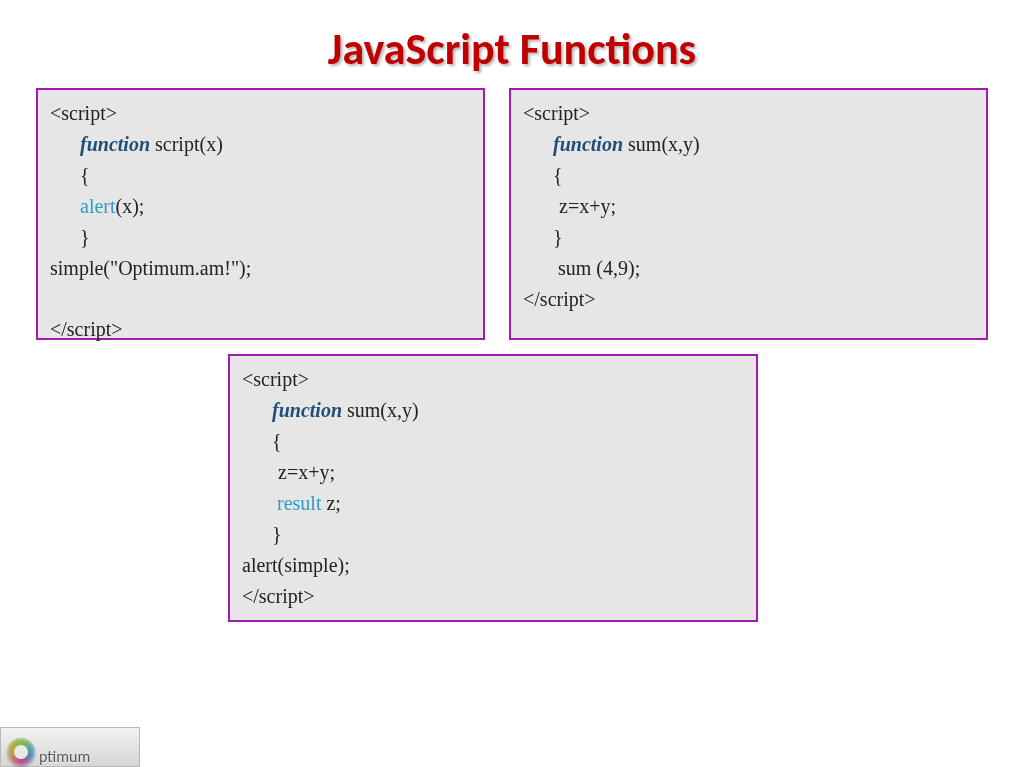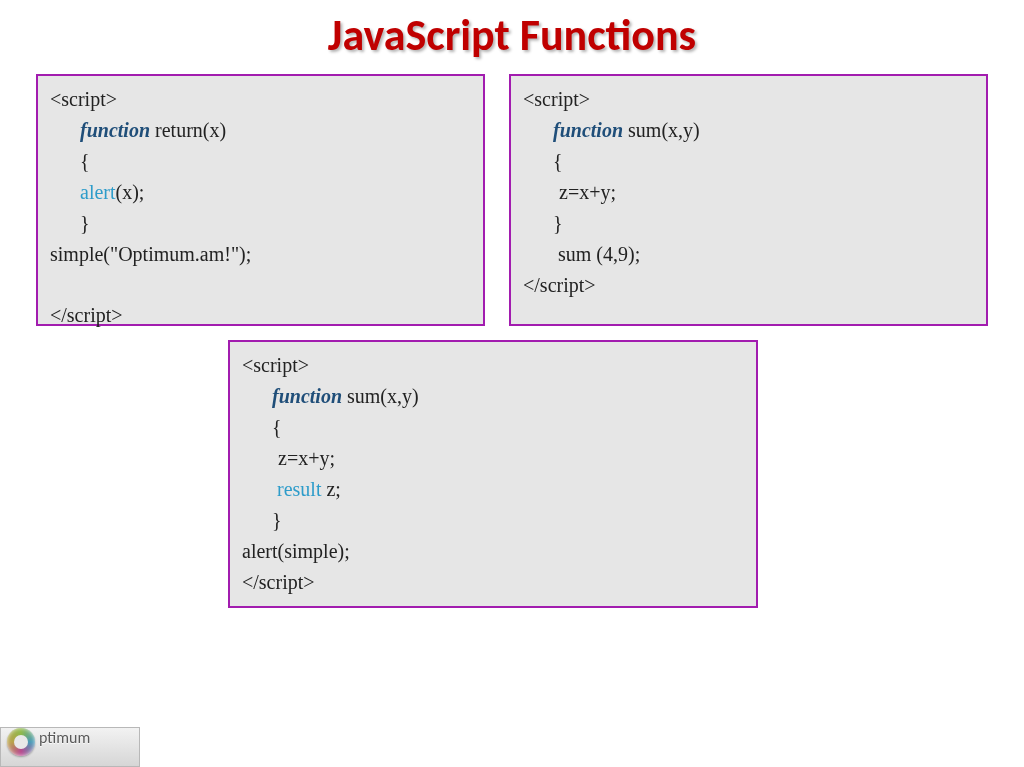--- a/index.html
+++ b/index.html
@@ -14,21 +14,21 @@
       font-family: "Segoe UI", Calibri, Arial, sans-serif;
       position: relative;
       overflow: hidden;
     }
     .title {
       text-align: center;
       font-size: 44px;
       font-weight: bold;
       color: #c00000;
       text-shadow: 2px 2px 3px rgba(0,0,0,0.3);
-      padding-top: 8px;
+      padding-top: 22px;
       padding-bottom: 12px;
     }
     .row {
       display: flex;
       gap: 24px;
       padding: 0 36px;
     }
     .code-box {
       background: #e6e6e6;
       border: 2px solid #a21caf;
@@ -67,21 +67,21 @@
     }
     .logo {
       position: absolute;
       left: 0;
       bottom: 0;
       width: 140px;
       height: 40px;
       background: linear-gradient(180deg, #f2f2f2 0%, #d6d6d6 100%);
       border: 1px solid #b8b8b8;
       display: flex;
-      align-items: flex-start;
+      align-items: flex-end;
       padding-left: 6px;
       gap: 4px;
     }
     .logo-ring {
       width: 28px;
       height: 28px;
       border-radius: 50%;
       background: conic-gradient(from 0deg, #8fb94a, #4a9bb9, #b94a8f, #b9a24a, #8fb94a);
       position: relative;
       box-shadow: inset 0 0 4px rgba(255,255,255,0.8), 0 1px 2px rgba(0,0,0,0.3);
@@ -104,21 +104,21 @@
     }
   </style>
 </head>
 <body>
 
 <div class="title">JavaScript Functions</div>
 
 <div class="row">
   <div class="code-box box-left">
     <div>&lt;script&gt;</div>
-    <div class="indent1"><span class="kw">function</span><span> return(x)</span></div>
+    <div class="indent1"><span class="kw">function</span><span> script(x)</span></div>
     <div class="indent1">{</div>
     <div class="indent1"><span class="fn">alert</span><span>(x);</span></div>
     <div class="indent1">}</div>
     <div>simple("Optimum.am!");</div>
     <div class="blank"></div>
     <div>&lt;/script&gt;</div>
   </div>
 
   <div class="code-box box-right">
     <div>&lt;script&gt;</div>

